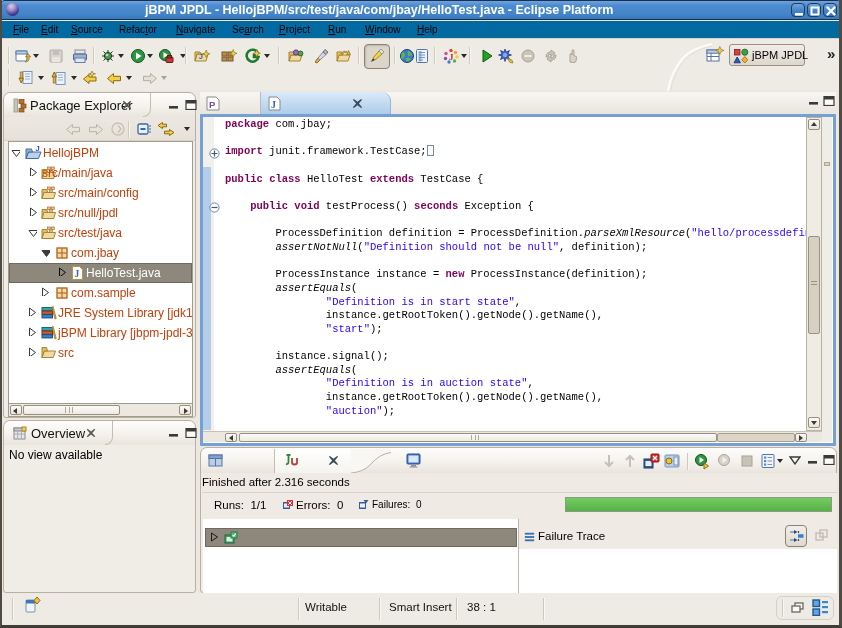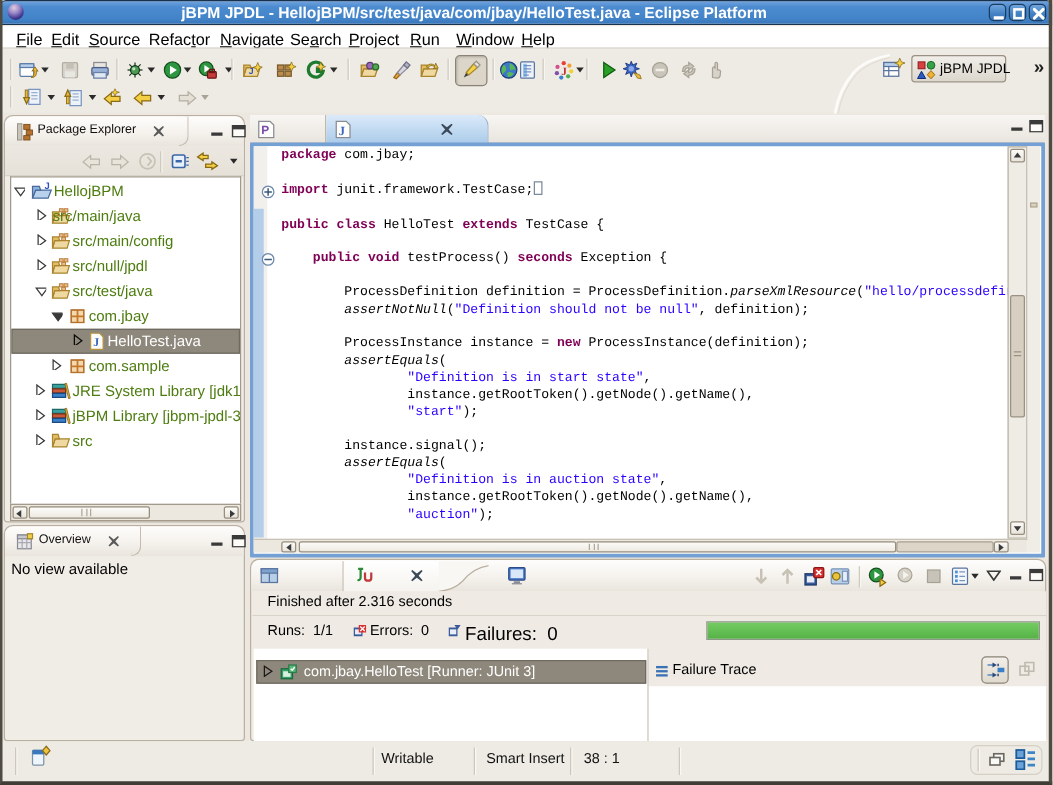--- a/index.html
+++ b/index.html
@@ -12,43 +12,43 @@
   background:linear-gradient(180deg,#71a3dd 0%,#4c8bd0 25%,#4384c9 75%,#3a77bb 100%);
   border-top:1px solid #16324f; border-bottom:1px solid #16324f;
   border-radius:5px 5px 0 0; z-index:5; }
 #titletext { position:absolute; z-index:7; left:145px; top:3px; color:#fff; font-weight:bold; font-size:12.5px; white-space:nowrap; }
 .wbtn { position:absolute; top:3px; width:14px; height:14px; border:1px solid #1c3d62; border-radius:4px; z-index:6;
   background:linear-gradient(180deg,#72a5dc,#4181c4 60%,#3a76b5); color:#fff; text-align:center; font-weight:bold; }
 .wbtn svg { position:absolute; left:1px; top:1px; }
 #ticon { position:absolute; left:6px; top:3px; width:13px; height:13px; border-radius:50%;
   background:radial-gradient(circle at 40% 25%, #e0cce0 0%, #9a8ac8 35%, #4a3f98 65%, #1a1658 90%); z-index:6; }
 
-#menubar { position:absolute; left:2px; top:21px; width:838px; height:17px; background:#ffffff; font-size:13px; }
+#menubar { position:absolute; left:2px; top:21px; width:838px; height:17px; background:#0369a1; font-size:10px; }
 #menubar span { position:absolute; top:3px; color:#000; }
 
 #toolbar { position:absolute; left:2px; top:39px; width:838px; height:51px; background:#eeebe4; }
 #tbsep { position:absolute; left:2px; top:38px; width:838px; height:1px; background:#d8d3c9; }
 .tsep { position:absolute; width:2px; height:17px; border-left:1px solid #cfcabf; border-right:1px solid #f8f6f2; }
 .tic { position:absolute; width:16px; height:16px; }
 .tdrop { position:absolute; width:0; height:0; border-left:3px solid transparent; border-right:3px solid transparent; border-top:4px solid #2a2a2a; }
 .tdrop.dis { border-top-color:#a9a396; }
 #persp { position:absolute; left:727px; top:5px; width:76px; height:22px; border:1px solid #9a9184; border-radius:3px;
   background:linear-gradient(180deg,#f1eee9,#dcd7cd); }
 #persp span { position:absolute; left:22px; top:4px; font-size:11px; color:#000; white-space:nowrap; }
 
 .vpanel { position:absolute; background:#f0ede7; border:1px solid #b9b0a1; border-radius:7px 7px 3px 3px; }
 .vhead { position:absolute; left:0; top:0; right:0; height:24px; border-radius:7px 7px 0 0;
   background:linear-gradient(180deg,#fefdfc 0%,#f5f2ed 55%,#e9e5dd 100%); }
 .vtab-sep { position:absolute; top:0; height:24px; width:1px; background:#c5bcae; }
-.vtitle { position:absolute; top:5px; font-size:10px; color:#111; white-space:nowrap; }
+.vtitle { position:absolute; top:5px; font-size:13px; color:#111; white-space:nowrap; }
 .vx { position:absolute; top:5px; font-size:11px; color:#333; font-weight:bold; }
 .minmax { position:absolute; top:7px; width:12px; height:10px; }
 
 .trow { position:absolute; left:1px; height:20px; }
-.tlbl { position:absolute; top:3px; font-size:12px; color:#4d7c0f; white-space:nowrap; }
+.tlbl { position:absolute; top:3px; font-size:12px; color:#c2410c; white-space:nowrap; }
 .tsel { position:absolute; background:#8e887c; border:1px solid #6f6a60; }
 .arr { position:absolute; width:9px; height:9px; }
 .sbbtn { position:absolute; background:linear-gradient(180deg,#fcfbf9,#e8e4db); border:1px solid #978e7e; border-radius:2px; }
 .sbthumb { position:absolute; background:linear-gradient(180deg,#fcfbf9,#eeeae2); border:1px solid #978e7e; border-radius:2px; }
 .sbarr { position:absolute; width:0; height:0; }
 
 #edcode { font-family:"Liberation Mono",monospace; font-size:10.5px; line-height:13.65px; white-space:pre; color:#000; }
 #edcode b { color:#7f0055; font-weight:bold; }
 #edcode i { }
 #edcode .str { color:#2a00ff; }
@@ -677,51 +677,50 @@
       <path d="M1 1 L11 1 L6 8 Z" fill="none" stroke="#3a3a3a" stroke-width="1.3"></path>
     </svg>
 <svg class="minmax" style="position:absolute;left:606px;top:7px" width="12" height="10" viewBox="0 0 12 10">
       <rect x="1" y="6" width="9" height="2.6" fill="#3a3a3a"></rect>
     </svg>
 <svg class="minmax" style="position:absolute;left:622px;top:7px" width="12" height="10" viewBox="0 0 12 10">
       <rect x="1" y="0.5" width="10" height="9" fill="#fcfbf8" stroke="#3a3a3a" stroke-width="1.2"></rect>
       <rect x="1" y="0.5" width="10" height="3" fill="#3a3a3a"></rect>
     </svg>
 <div style="position:absolute;left:1px;top:25px;width:635px;height:20px;background:#efebe4;border-bottom:1px solid #d8d2c8;">
-  <span style="position:absolute;left:12px;top:3px;font-size:11.5px;color:#000;">Finished after 2.316 seconds</span>
+  <span style="position:absolute;left:0;top:3px;font-size:11.5px;color:#000;">Finished after 2.316 seconds</span>
 </div>
 <div style="position:absolute;left:1px;top:45px;width:635px;height:26px;background:#efebe4;">
   <span style="position:absolute;left:12px;top:6px;font-size:11.5px;color:#000;">Runs:&nbsp; 1/1</span>
   <svg style="position:absolute;left:80px;top:6px" width="11" height="11" viewBox="0 0 11 11">
         <rect x="1" y="3" width="7" height="7" fill="#3a5a9a"></rect>
         <rect x="2" y="4.5" width="5" height="4" fill="#e8eef8"></rect>
         <rect x="5" y="1" width="6" height="6" fill="#d83030"></rect>
         <path d="M6.2 2.2 L9.8 5.8 M9.8 2.2 L6.2 5.8" stroke="#fff" stroke-width="1"></path>
       </svg>
   <span style="position:absolute;left:94px;top:6px;font-size:11.5px;color:#000;">Errors:&nbsp; 0</span>
   <svg style="position:absolute;left:156px;top:6px" width="11" height="11" viewBox="0 0 11 11">
         <rect x="1" y="3" width="7" height="7" fill="#3a5a9a"></rect>
         <rect x="2" y="4.5" width="5" height="4" fill="#e8eef8"></rect>
         <path d="M5.5 1 L10.5 1 L8 4.5 Z" fill="#3a5a9a"></path>
       </svg>
-  <span style="position:absolute;left:170px;top:6px;font-size:15px;color:#000;">Failures:&nbsp; 0</span>
+  <span style="position:absolute;left:170px;top:6px;font-size:10px;color:#000;">Failures:&nbsp; 0</span>
   <div style="position:absolute;left:363px;top:4px;width:267px;height:15px;background:linear-gradient(180deg,#74cc62,#55b246);border:1px solid #8a9a84;"></div>
 </div>
 <div style="position:absolute;left:2px;top:71px;width:316px;height:74px;background:#fff;border-right:1px solid #c0b8aa;">
   <div style="position:absolute;left:2px;top:9px;width:312px;height:19px;background:#8e887c;border:1px solid #6f6a60;"></div>
   <svg style="position:absolute;left:6px;top:13px" width="10" height="10">
         <path d="M2.5 1 L2.5 9 L8.5 5 Z" fill="#8e887c" stroke="#1a1a1a"></path>
       </svg>
   <svg style="position:absolute;left:20px;top:12px" width="15" height="14" viewBox="0 0 15 14">
         <rect x="2" y="4" width="9" height="8" fill="#3aa06a" stroke="#1a6a3a"></rect>
         <rect x="3.5" y="6" width="6" height="4.5" fill="#d8f0e0"></rect>
         <rect x="8" y="1" width="6" height="6" fill="#58b878" stroke="#2a7a4a"></rect>
         <path d="M9.5 4 L10.8 5.2 L12.8 2.6" stroke="#fff" stroke-width="1.1" fill="none"></path>
       </svg>
-  <span style="position:absolute;left:40px;top:13px;font-size:11.5px;color:#fff;">com.jbay.HelloTest [Runner: JUnit 3]</span>
 </div>
 <div style="position:absolute;left:318px;top:71px;width:318px;height:74px;background:#efebe4;">
   <div style="position:absolute;left:0;top:0;width:318px;height:30px;background:#efebe4;"></div>
   <svg style="position:absolute;left:5px;top:12px" width="11" height="12" viewBox="0 0 13 12">
         <g fill="#3a72b4">
           <rect x="1" y="1" width="11" height="2.2"></rect>
           <rect x="1" y="4.9" width="11" height="2.2"></rect>
           <rect x="1" y="8.8" width="11" height="2.2"></rect>
         </g>
       </svg>

